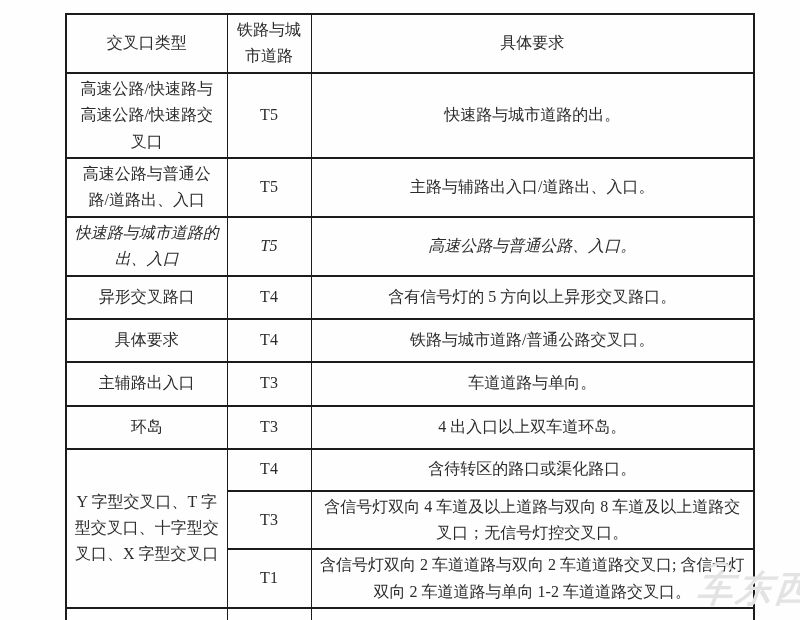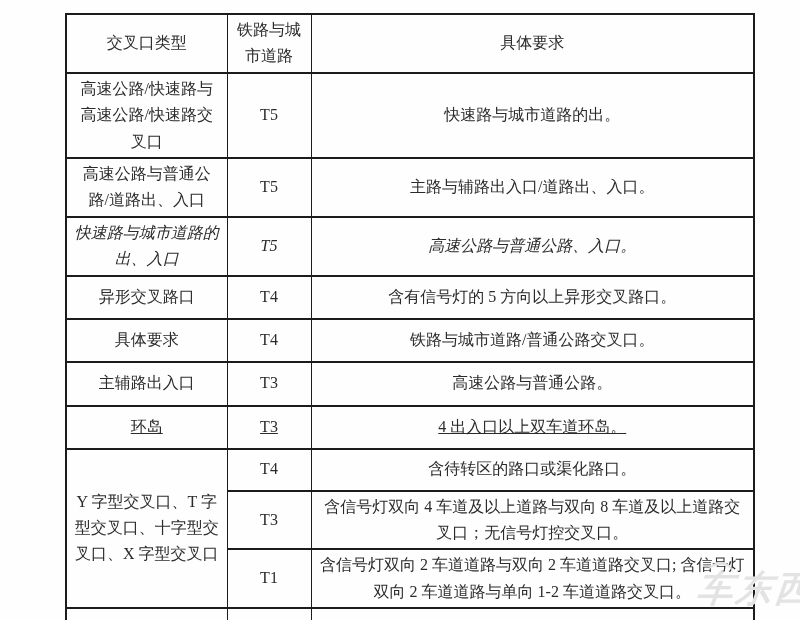--- a/index.html
+++ b/index.html
@@ -36,21 +36,21 @@
     padding: 2px 7px;
     font-weight: normal;
   }
   tr.h-hdr { height: 52px; }
   tr.h-r1  { height: 81px; }
   tr.h-r2  { height: 50px; padding-left: 10px; }
   tr.h-r3  { height: 50px; font-style: italic; }
   tr.h-r4  { height: 43px; border-radius: 12px; }
   tr.h-r5  { height: 43px; }
   tr.h-r6  { height: 44px; }
-  tr.h-r7  { height: 43px; text-decoration: underline; }
+  tr.h-r7  { height: 43px; }
   tr.h-r8a { height: 42px; }
   tr.h-r8b { height: 53px; }
   tr.h-r8c { height: 52px; }
   tr.h-r9  { height: 43px; }
   .watermark {
     position: absolute;
     left: 697px;
     top: 570px;
     white-space: nowrap;
     color: #e3e3e3;
@@ -112,21 +112,21 @@
         <td>含有信号灯的 5 方向以上异形交叉路口。</td>
       </tr>
       <tr class="h-r5">
         <td>具体要求</td>
         <td>T4</td>
         <td>铁路与城市道路/普通公路交叉口。</td>
       </tr>
       <tr class="h-r6">
         <td>主辅路出入口</td>
         <td>T3</td>
-        <td>高速公路与普通公路。</td>
+        <td>车道道路与单向。</td>
       </tr>
       <tr class="h-r7">
         <td>环岛</td>
         <td>T3</td>
         <td>4 出入口以上双车道环岛。</td>
       </tr>
       <tr class="h-r8a">
         <td rowspan="3">Y 字型交叉口、T 字型交叉口、十字型交叉口、X 字型交叉口</td>
         <td>T4</td>
         <td>含待转区的路口或渠化路口。</td>

